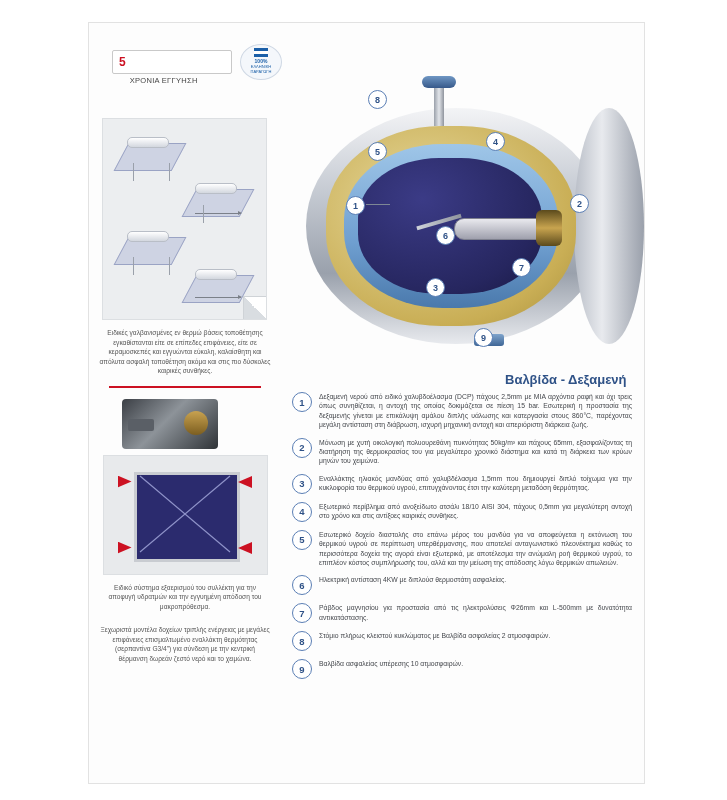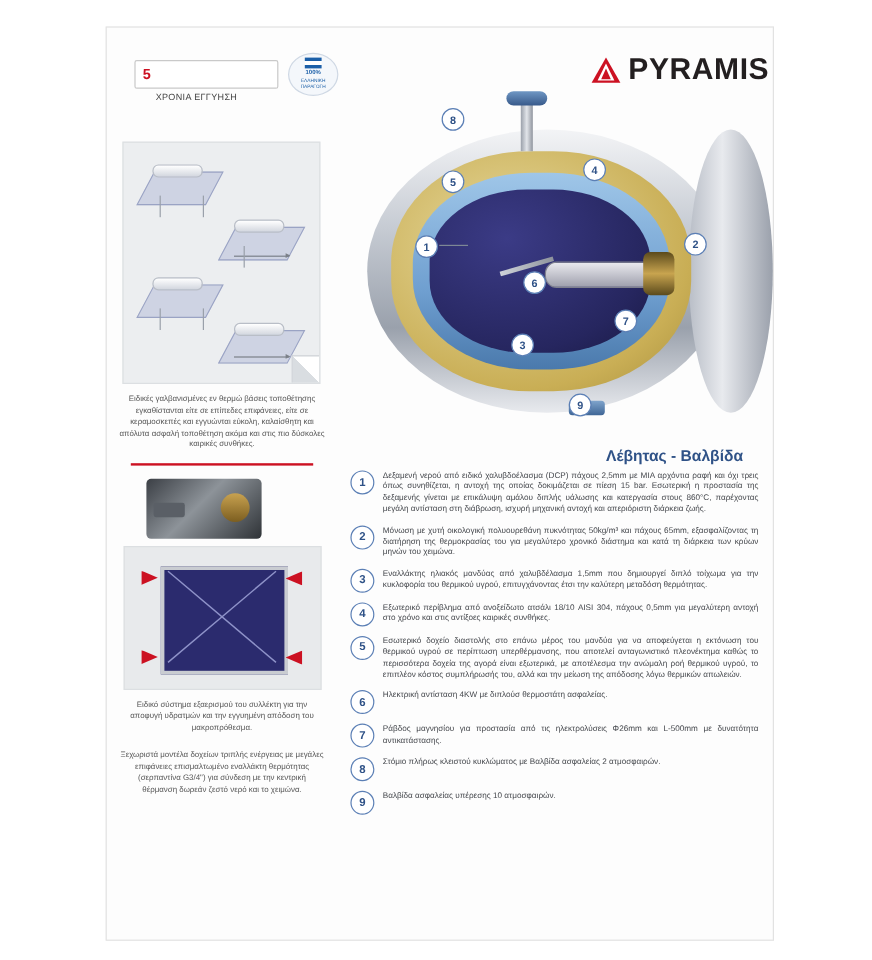--- a/index.html
+++ b/index.html
@@ -82,28 +82,20 @@
     <span class="num">5</span>
     <span class="txt">ΧΡΟΝΙΑ ΕΓΓΥΗΣΗ</span>
   </div>
 
   <div class="greekbadge">
     <div class="flag"></div>
     <div class="l1">100%</div>
     <div class="l2">ΕΛΛΗΝΙΚΗ ΠΑΡΑΓΩΓΗ</div>
   </div>
 
-  <div class="brand">
-    <svg width="26" height="24" viewBox="0 0 26 24">
-      <polygon points="13,1 25,22 1,22" fill="#cc1122"></polygon>
-      <polygon points="13,6 20,20 6,20" fill="#ffffff"></polygon>
-      <polygon points="13,10 17,19 9,19" fill="#cc1122"></polygon>
-    </svg>
-    <span class="name">PYRAMIS</span>
-  </div>
 
   <div class="leftcol">
     <div class="photoblock">
       <div class="pgrid a">
         <div class="panel" style="left:10px;top:10px;"></div>
         <div class="tube" style="left:16px;top:4px;"></div>
         <div class="leg" style="left:22px;top:30px;"></div>
         <div class="leg" style="left:58px;top:30px;"></div>
       </div>
       <div class="pgrid b">
@@ -170,21 +162,21 @@
     <div class="cb" style="left:284px;top:112px;">2</div>
     <div class="cb" style="left:140px;top:196px;">3</div>
     <div class="cb" style="left:200px;top:50px;">4</div>
     <div class="cb" style="left:82px;top:60px;">5</div>
     <div class="cb" style="left:150px;top:144px;">6</div>
     <div class="cb" style="left:226px;top:176px;">7</div>
     <div class="cb" style="left:82px;top:8px;">8</div>
     <div class="cb" style="left:188px;top:246px;">9</div>
   </div>
 
-  <div class="legend-title">Λέβητας - Βαλβίδα</div>
+  <div class="legend-title">Βαλβίδα - Δεξαμενή</div>
 
   <div class="legend">
     <div class="li">
       <div class="n">1</div>
       <div class="t">Δεξαμενή νερού από ειδικό χαλυβδοέλασμα (DCP) πάχους 2,5mm με ΜΙΑ αρχόντια ραφή και όχι τρεις όπως συνηθίζεται, η αντοχή της οποίας δοκιμάζεται σε πίεση 15 bar. Εσωτερική η προστασία της δεξαμενής γίνεται με επικάλυψη αμάλου διπλής υάλωσης και κατεργασία στους 860°C, παρέχοντας μεγάλη αντίσταση στη διάβρωση, ισχυρή μηχανική αντοχή και απεριόριστη διάρκεια ζωής.</div>
     </div>
     <div class="li">
       <div class="n">2</div>
       <div class="t">Μόνωση με χυτή οικολογική πολυουρεθάνη πυκνότητας 50kg/m³ και πάχους 65mm, εξασφαλίζοντας τη διατήρηση της θερμοκρασίας του για μεγαλύτερο χρονικό διάστημα και κατά τη διάρκεια των κρύων μηνών του χειμώνα.</div>
     </div>

